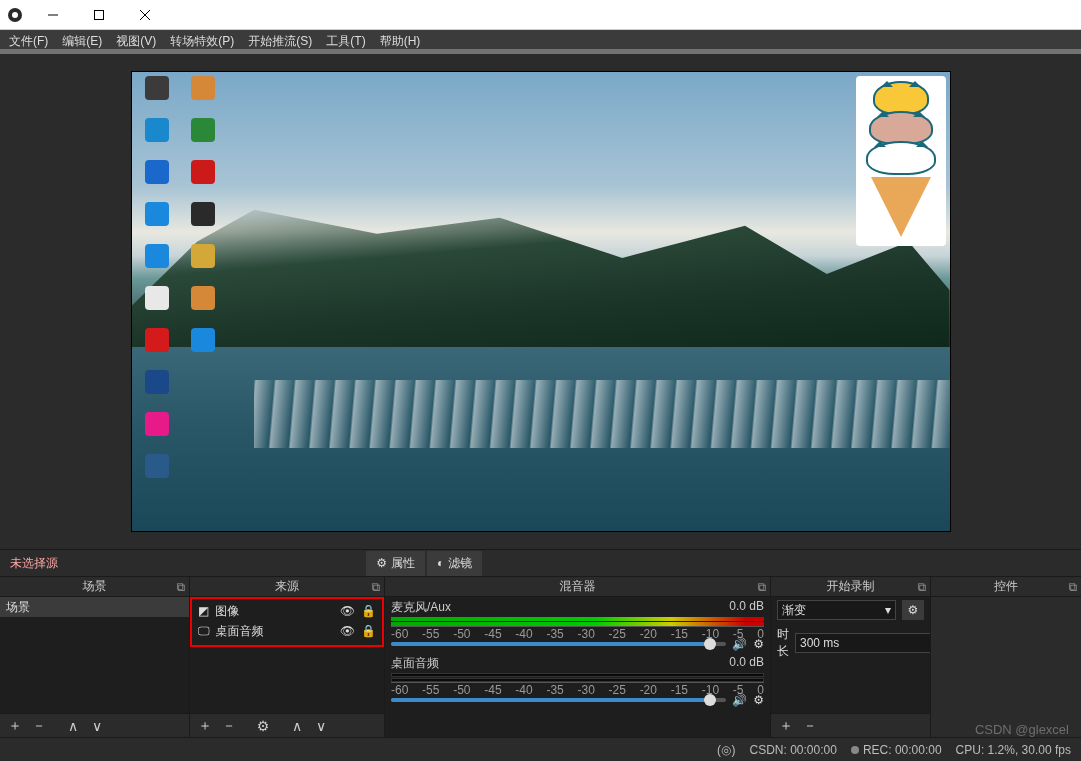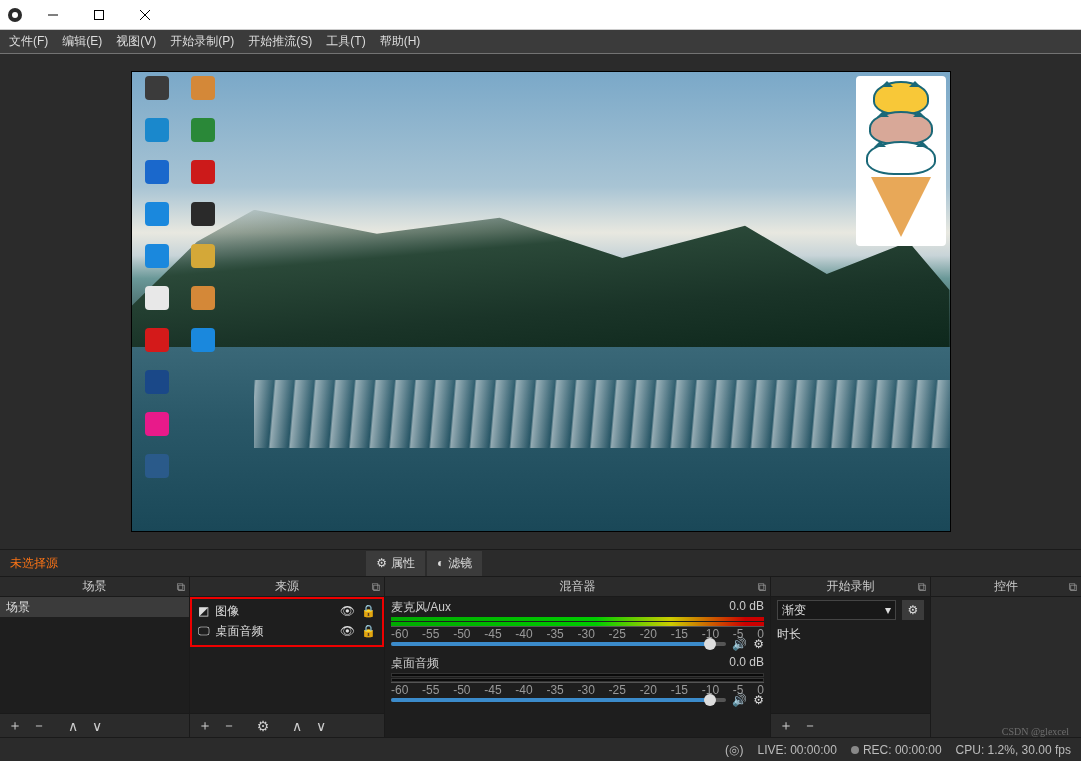--- a/index.html
+++ b/index.html
@@ -1,42 +1,42 @@
 <!DOCTYPE html>
 <html><head>
 <meta charset="utf-8">
 <style>
 *{box-sizing:border-box;margin:0;padding:0;font-family:"Microsoft YaHei",sans-serif;font-size:12px;user-select:none}
 body{background:#1e1e1e;color:#ddd;width:1081px;height:761px;overflow:hidden;display:flex;flex-direction:column}
 .titlebar{height:30px;background:#fff;color:#000;display:flex;align-items:center;border-bottom:1px solid #ccc}
 .titlebar .tb-icon{width:30px;display:flex;align-items:center;justify-content:center}
 .titlebar .tb-title{flex:1}
 .titlebar .tb-btn{width:46px;height:30px;display:flex;align-items:center;justify-content:center}
-.menubar{height:24px;background:#3b3b3b;display:flex;align-items:flex-end;border-bottom:1px solid #737373;padding:0 2px}
+.menubar{height:24px;background:#3b3b3b;display:flex;align-items:flex-start;border-bottom:5px solid #737373;padding:0 2px}
 .menubar .mitem{padding:3px 7px;color:#ddd}
 .main{flex:1;background:#2b2b2b;display:flex;justify-content:center;align-items:center;padding:8px 0}
 .preview{width:820px;height:461px;background:#000;position:relative;overflow:hidden;border:1px solid #000}
 .sky{position:absolute;inset:0;background:linear-gradient(180deg,#7aa8c8 0%,#a8c4d4 25%,#e8e8e0 35%,#c8d4d8 40%,#6a9898 45%,#3a5858 55%,#2a4444 60%,#3a6878 65%,#2a5868 78%,#2a4858 100%)}
 .mountain{position:absolute;top:30%;left:0;right:0;height:35%;background:linear-gradient(175deg,transparent 0%,#2a4838 30%,#1a3428 60%,#0a2418 100%);clip-path:polygon(0 100%,0 60%,8% 20%,15% 0%,30% 15%,45% 5%,60% 30%,75% 10%,85% 40%,95% 20%,100% 50%,100% 100%)}
 .ocean{position:absolute;bottom:0;left:0;right:0;height:40%;background:linear-gradient(180deg,#3a6878 0%,#2a5868 40%,#1a4858 100%)}
 .foam{position:absolute;bottom:18%;left:15%;right:0;height:15%;background:repeating-linear-gradient(95deg,transparent 0px,rgba(255,255,255,0.5) 2px,transparent 20px)}
 .taskbar{position:absolute;bottom:0;left:0;right:0;height:20px;background:#1a1a1a;display:flex;align-items:center;padding:0 4px;gap:4px}
 .taskbar .tb-ico{width:14px;height:14px;background:#444;border-radius:2px}
 .taskbar .spacer{flex:1}
 .taskbar .clock{color:#ccc;font-size:9px}
 .desktop-icons{position:absolute;top:4px;left:4px;display:grid;grid-template-columns:repeat(2,42px);gap:2px 4px}
 .dicon{width:42px;height:40px;display:flex;flex-direction:column;align-items:center;color:#fff;font-size:7px;text-align:center}
 .dicon .iq{width:24px;height:24px;border-radius:4px;margin-bottom:1px}
 .overlay-cats{position:absolute;top:4px;right:4px;width:90px;height:170px;background:#fff;border-radius:4px;display:flex;flex-direction:column;align-items:center;justify-content:center}
 .cat{width:56px;height:34px;border:2px solid #1a6878;border-radius:50% 50% 40% 40%;margin-top:-4px;position:relative}
 .cat::before,.cat::after{content:"";position:absolute;top:-8px;width:0;height:0;border:6px solid transparent;border-bottom-color:#1a6878}
 .cat::before{left:6px}.cat::after{right:6px}
 .cone{width:0;height:0;border-left:30px solid transparent;border-right:30px solid transparent;border-top:60px solid #e8a858;margin-top:2px}
 .propsbar{height:28px;background:#2b2b2b;border-top:1px solid #1a1a1a;border-bottom:1px solid #1a1a1a;display:flex;align-items:center}
-.propsbar .label{padding:0 10px;color:#f97316}
+.propsbar .label{padding:0 10px;color:#fca5a5}
 .propsbar .pbtn{display:flex;align-items:center;gap:4px;padding:4px 10px;background:#3b3b3b;margin-right:2px;color:#ddd}
 .docks{display:flex;height:160px;background:#2b2b2b}
 .dock{border-right:1px solid #1a1a1a;display:flex;flex-direction:column;position:relative}
 .dock-hdr{height:20px;background:#2b2b2b;display:flex;align-items:center;justify-content:center;color:#ccc;position:relative;border-bottom:1px solid #1a1a1a}
 .dock-hdr .pop{position:absolute;right:4px;color:#999}
 .dock-body{flex:1;background:#1e1e1e;overflow:hidden;position:relative}
 .list-row{height:20px;display:flex;align-items:center;padding:0 6px;gap:6px;color:#ddd}
 .list-row.sel{background:#3b3b3b}
 .list-row .gap{flex:1}
 .src-box{position:absolute;top:0;left:0;right:0;border:2px solid #e00;padding:2px 0 4px 0}
@@ -49,21 +49,21 @@
 .slider-row{display:flex;align-items:center;gap:6px;margin-top:1px}
 .slider{flex:1;height:4px;background:#555;border-radius:2px;position:relative}
 .slider .fill{position:absolute;left:0;top:0;bottom:0;background:#3b8bcb;border-radius:2px}
 .slider .thumb{position:absolute;top:-4px;width:12px;height:12px;background:#ddd;border-radius:50%;transform:translateX(-50%)}
 .trans-row{display:flex;align-items:center;padding:3px 6px;gap:6px}
 .combo{flex:1;height:20px;background:#181818;border:1px solid #444;color:#ddd;padding:0 4px;display:flex;align-items:center;justify-content:space-between}
 .gearbtn{width:22px;height:20px;background:#3b3b3b;display:flex;align-items:center;justify-content:center}
 .txtin{flex:1;height:20px;background:#181818;border:1px solid #444;color:#ddd;padding:0 4px}
 .ctrl-btn{height:22px;margin:1px 6px;background:#3b3b3b;border:1px solid #555;display:flex;align-items:center;justify-content:center;color:#ddd}
 .statusbar{height:24px;background:#2b2b2b;border-top:1px solid #1a1a1a;display:flex;align-items:center;justify-content:flex-end;gap:14px;padding:0 10px;color:#bbb;font-size:11px}
-.watermark{position:absolute;right:12px;bottom:24px;color:#999;font-size:10px;opacity:0.6;font-family:Liberation Serif, serif}
+.watermark{position:absolute;right:12px;bottom:24px;color:#999;font-size:13px;opacity:0.6;font-family:Liberation Sans, sans-serif}
 .dot{width:8px;height:8px;border-radius:50%;background:#888;display:inline-block;margin-right:4px}
 svg{display:block}
 </style>
 </head>
 <body>
 
 <div class="titlebar">
   <div class="tb-icon">
     <svg width="16" height="16" viewBox="0 0 16 16">
         <circle cx="8" cy="8" r="7" fill="#2a2a2a"></circle>
@@ -85,21 +85,21 @@
         <line x1="0" y1="0" x2="10" y2="10" stroke="#000"></line>
         <line x1="10" y1="0" x2="0" y2="10" stroke="#000"></line>
       </svg>
     </div>
 </div>
 
 <div class="menubar">
   <div class="mitem">文件(F)</div>
   <div class="mitem">编辑(E)</div>
   <div class="mitem">视图(V)</div>
-  <div class="mitem">开始录制(P)</div>
+  <div class="mitem">转场特效(P)</div>
   <div class="mitem">开始推流(S)</div>
   <div class="mitem">工具(T)</div>
   <div class="mitem">帮助(H)</div>
 </div>
 
 <div class="main">
   <div class="preview">
     <div class="sky"></div>
     <div class="mountain"></div>
     <div class="ocean"></div>
@@ -323,36 +323,37 @@
     <div class="dock-body">
       <div class="trans-row">
         <div class="combo">
           <span>渐变</span>
           <span>▾</span>
         </div>
         <div class="gearbtn">⚙</div>
       </div>
       <div class="trans-row">
         <span>时长</span>
+        <input class="txtin" value="300 ms" style="">
       </div>
     </div>
     <div class="dock-ftr">
       <div class="tbtn">＋</div>
       <div class="tbtn">－</div>
     </div>
   </div>
 
   <div class="dock" style="width:150px;border-right:none">
     <div class="dock-hdr">
       <span>控件</span>
       <span class="pop">⧉</span>
     </div>
   </div>
 </div>
 
 <div class="statusbar">
   <span>(◎)</span>
-  <span>LIVE: 00:00:00</span>
+  <span>CSDN: 00:00:00</span>
   <span><span class="dot"></span><span>REC: 00:00:00</span></span>
   <span>CPU: 1.2%, 30.00 fps</span>
 </div>
 
 <div class="watermark">CSDN @glexcel</div>
 
 </body></html>

